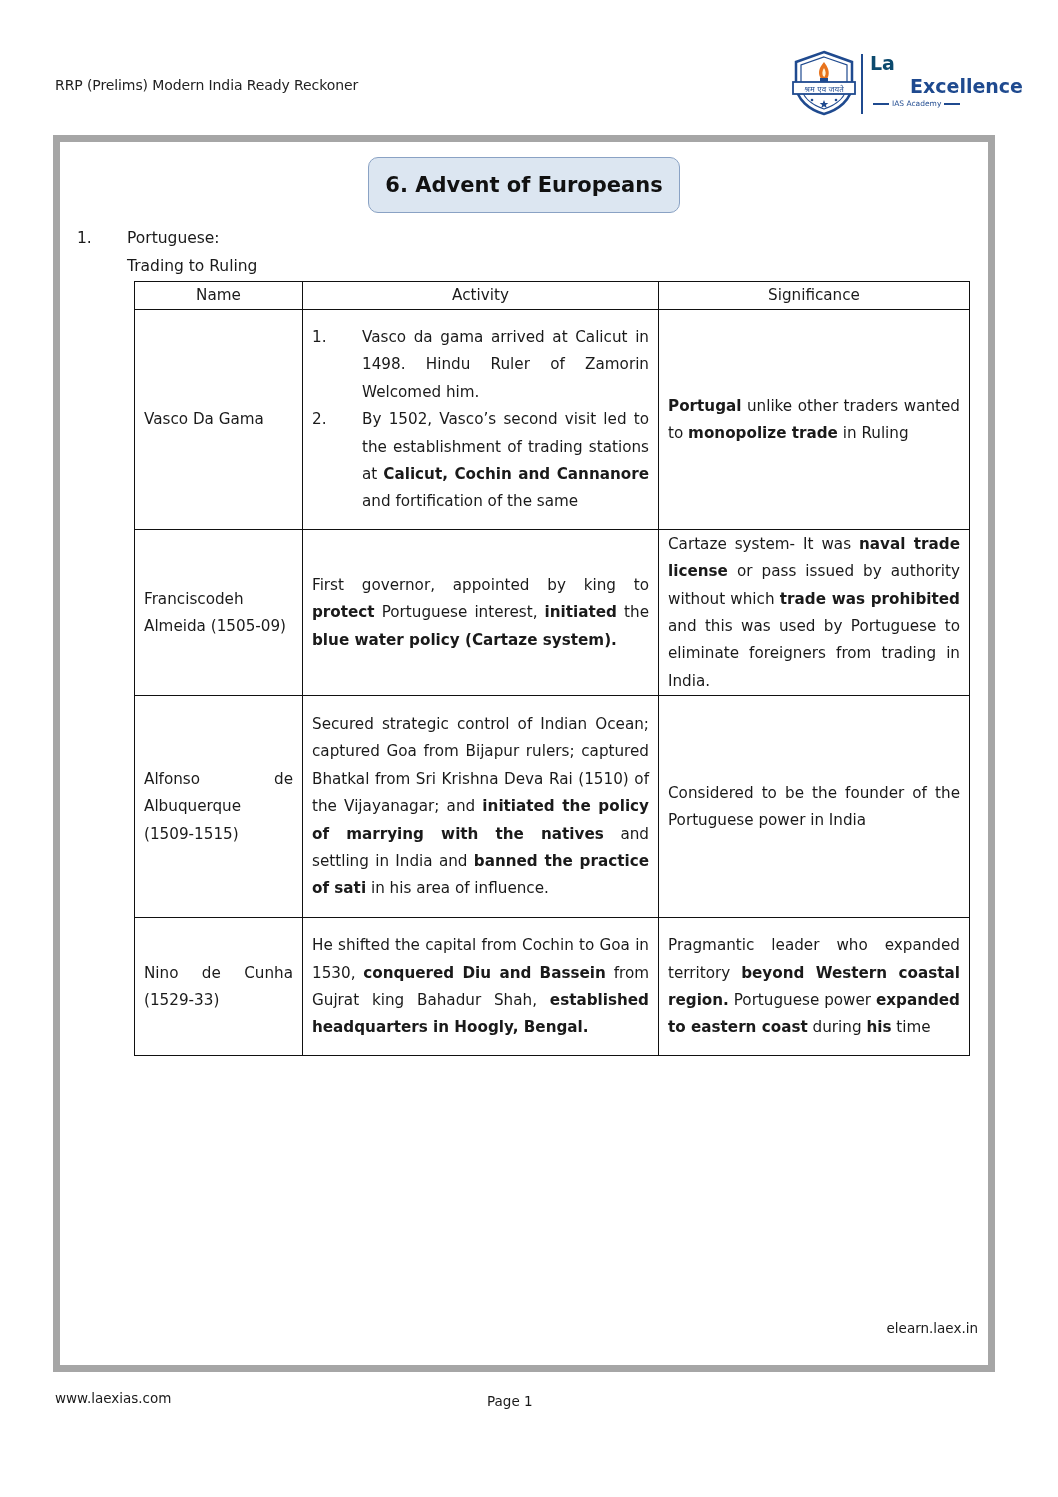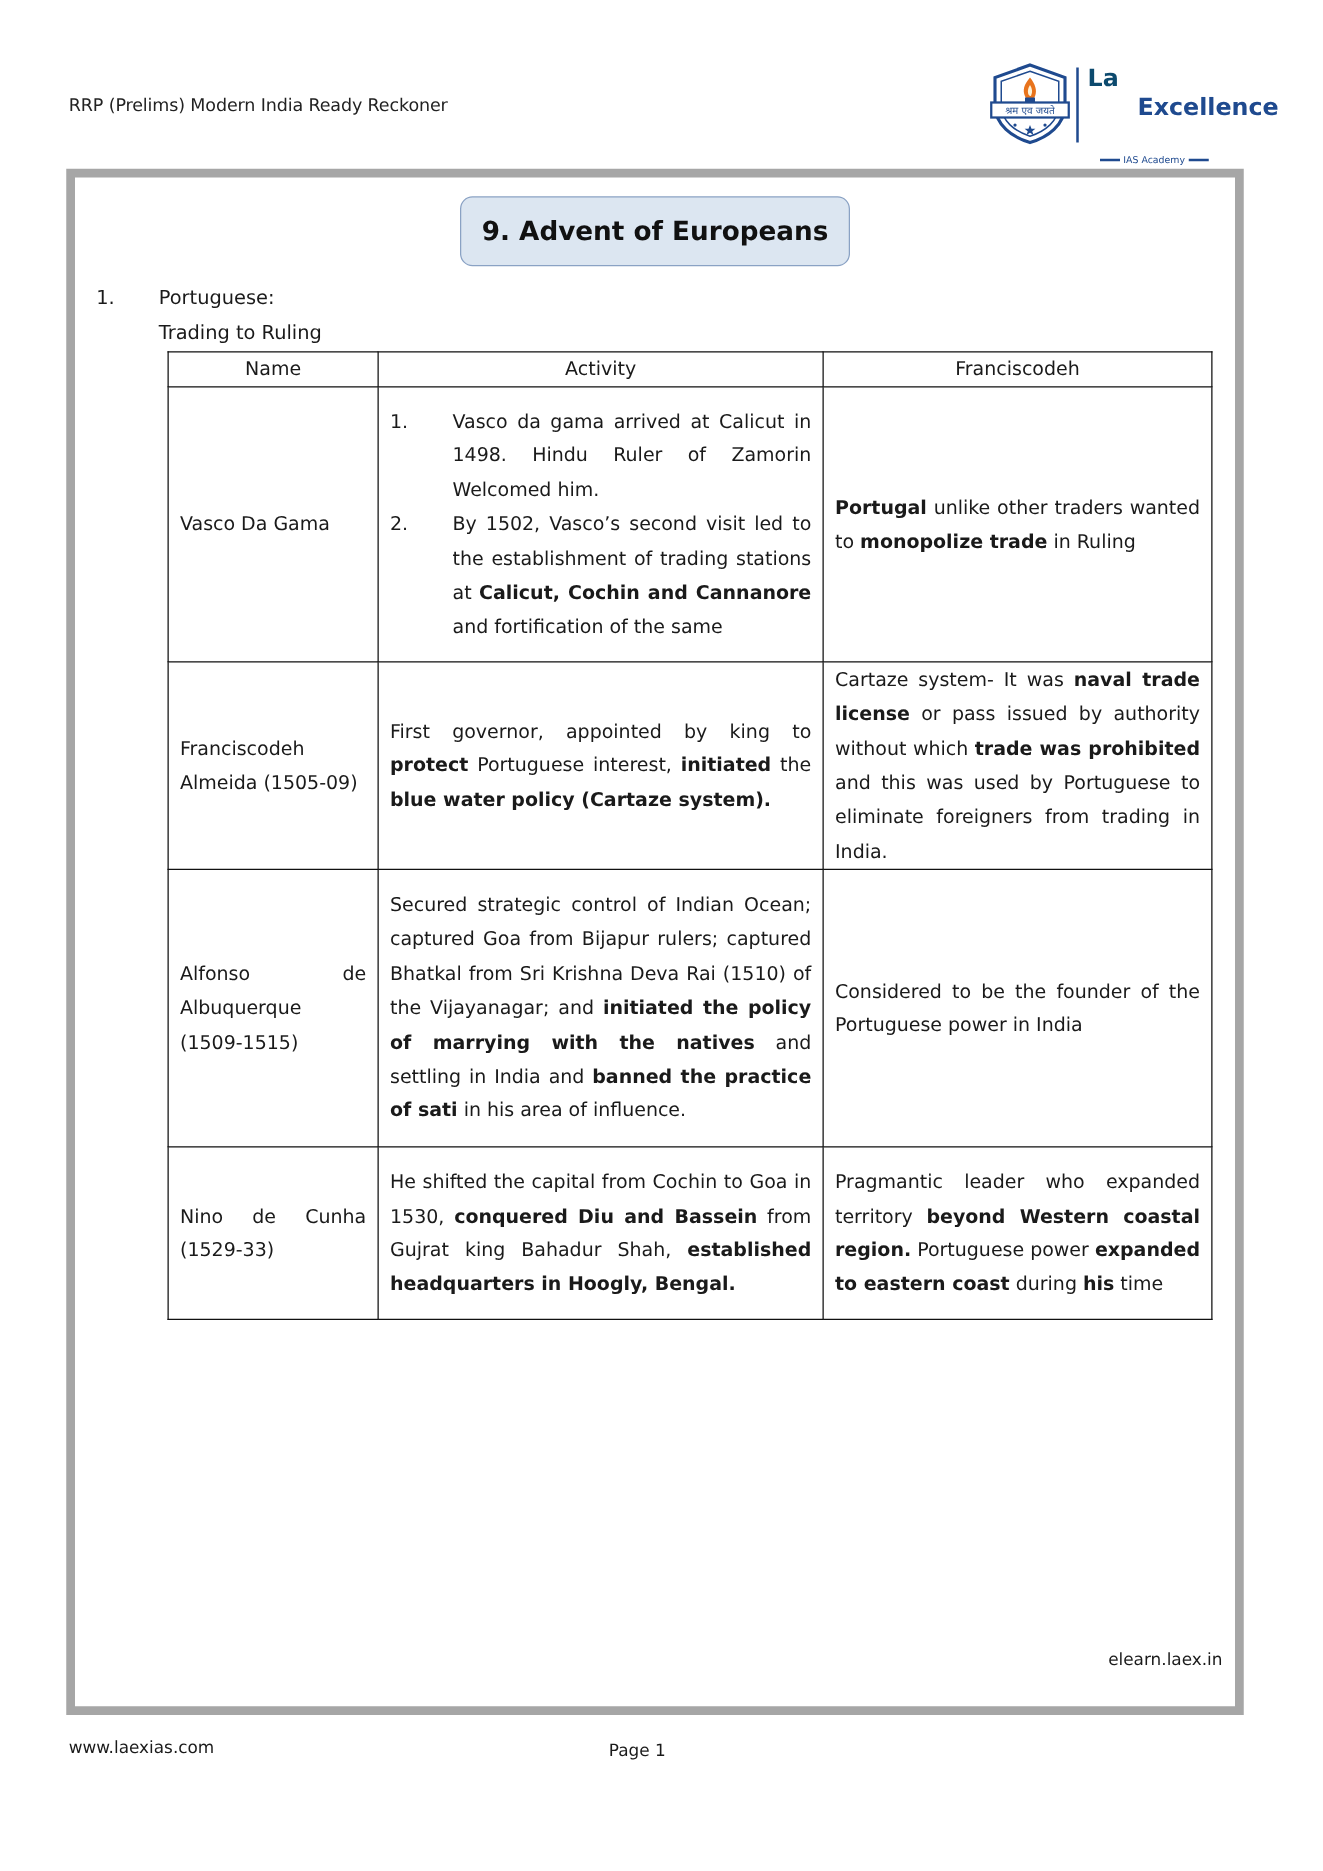--- a/index.html
+++ b/index.html
@@ -5,21 +5,21 @@
   html, body { margin: 0; padding: 0; background: #ffffff; }
   body { width: 1058px; height: 1497px; position: relative; font-family: "DejaVu Sans", sans-serif; color: #1a1a1a; overflow: hidden; }
 
   .running-header { position: absolute; left: 55px; top: 77px; font-size: 14px; color: #222; letter-spacing: -0.1px; }
 
   .logo { position: absolute; left: 790px; top: 50px; width: 190px; height: 66px; }
   .logo .emblem { position: absolute; left: 0; top: 0; width: 68px; height: 66px; }
   .logo .divider { position: absolute; left: 71px; top: 4px; width: 2px; height: 60px; background: #1f4a8f; }
   .logo .brand-line1 { position: absolute; left: 80px; top: 2px; font-size: 19px; font-weight: bold; color: #0c4a6e; line-height: 22px; }
   .logo .brand-line2 { position: absolute; left: 80px; top: 25px; font-size: 19px; font-weight: bold; color: #1f4a8f; line-height: 22px; margin-left: 40px; }
-  .logo .brand-sub { position: absolute; left: 80px; top: 49px; width: 100px; font-size: 7.5px; color: #1f4a8f; text-align: right; line-height: 9px; margin-top: 24px; }
+  .logo .brand-sub { position: absolute; left: 80px; top: 49px; width: 100px; font-size: 7.5px; color: #1f4a8f; text-align: left; line-height: 9px; }
   .logo .brand-sub .rule { display: inline-block; width: 16px; height: 1.5px; background: #1f4a8f; vertical-align: middle; margin: 0 3px; }
 
   .frame { position: absolute; left: 53px; top: 135px; width: 928px; height: 1223px; border: 7px solid #a6a6a6; background: #fff; }
 
   .title-box { position: absolute; left: 368px; top: 157px; width: 310px; height: 54px; background: #dce6f1; border: 1px solid #8aa2c4; border-radius: 10px; display: flex; align-items: center; justify-content: center; font-size: 21px; font-weight: bold; color: #111; }
 
   .section-num { position: absolute; left: 77px; top: 229px; font-size: 15.5px; }
   .section-title { position: absolute; left: 127px; top: 229px; font-size: 15.5px; }
   .section-sub { position: absolute; left: 127px; top: 257px; font-size: 15.5px; }
 
@@ -59,37 +59,37 @@
     <path d="M34 50 L35.2 53 L38.3 53 L35.8 55 L36.8 58 L34 56.2 L31.2 58 L32.2 55 L29.7 53 L32.8 53 Z" fill="#1f4a8f"></path>
   </svg>
   <div class="divider"></div>
   <div class="brand-line1">La</div>
   <div class="brand-line2">Excellence</div>
   <div class="brand-sub"><span class="rule"></span><span>IAS Academy</span><span class="rule"></span></div>
 </div>
 
 <div class="frame"></div>
 
-<div class="title-box">9. Advent of Europeans</div>
+<div class="title-box">6. Advent of Europeans</div>
 
 <div class="section-num">1.</div>
 <div class="section-title">Portuguese:</div>
 <div class="section-sub">Trading to Ruling</div>
 
 <table class="data-table">
   <colgroup>
       <col class="c1">
       <col class="c2">
       <col class="c3">
     </colgroup>
   <thead>
     <tr>
       <th>Name</th>
       <th>Activity</th>
-      <th>Franciscodeh</th>
+      <th>Significance</th>
     </tr>
   </thead>
   <tbody>
     <tr style="height:220px">
       <td>Vasco Da Gama</td>
       <td>
         <ol class="activity-list">
           <li><span class="num">1.</span><span class="rich"><span>Vasco da gama arrived at Calicut in 1498. Hindu Ruler of Zamorin Welcomed him.</span></span></li>
           <li><span class="num">2.</span><span class="rich"><span>By 1502, Vasco’s second visit led to the establishment of trading stations at </span><b>Calicut, Cochin and Cannanore</b><span> and fortification of the same</span></span></li>
         </ol>

